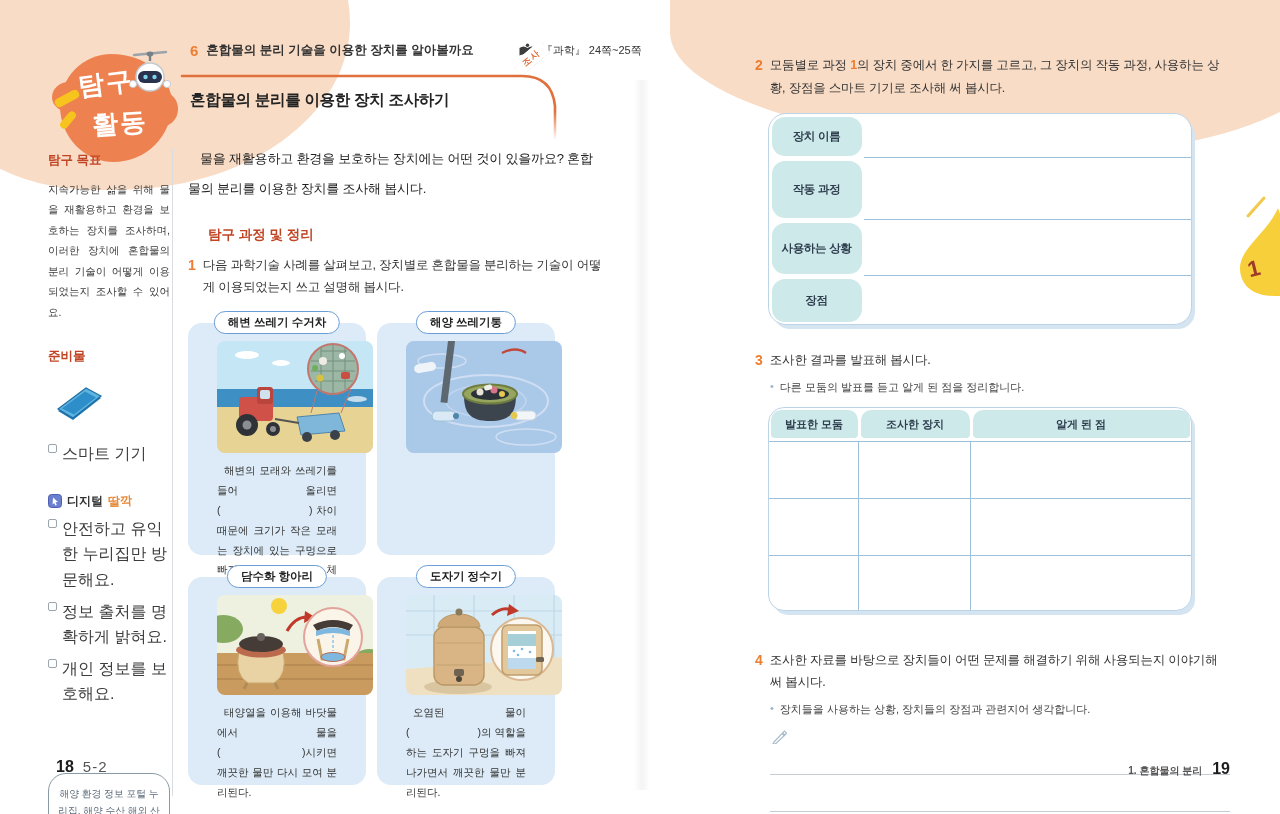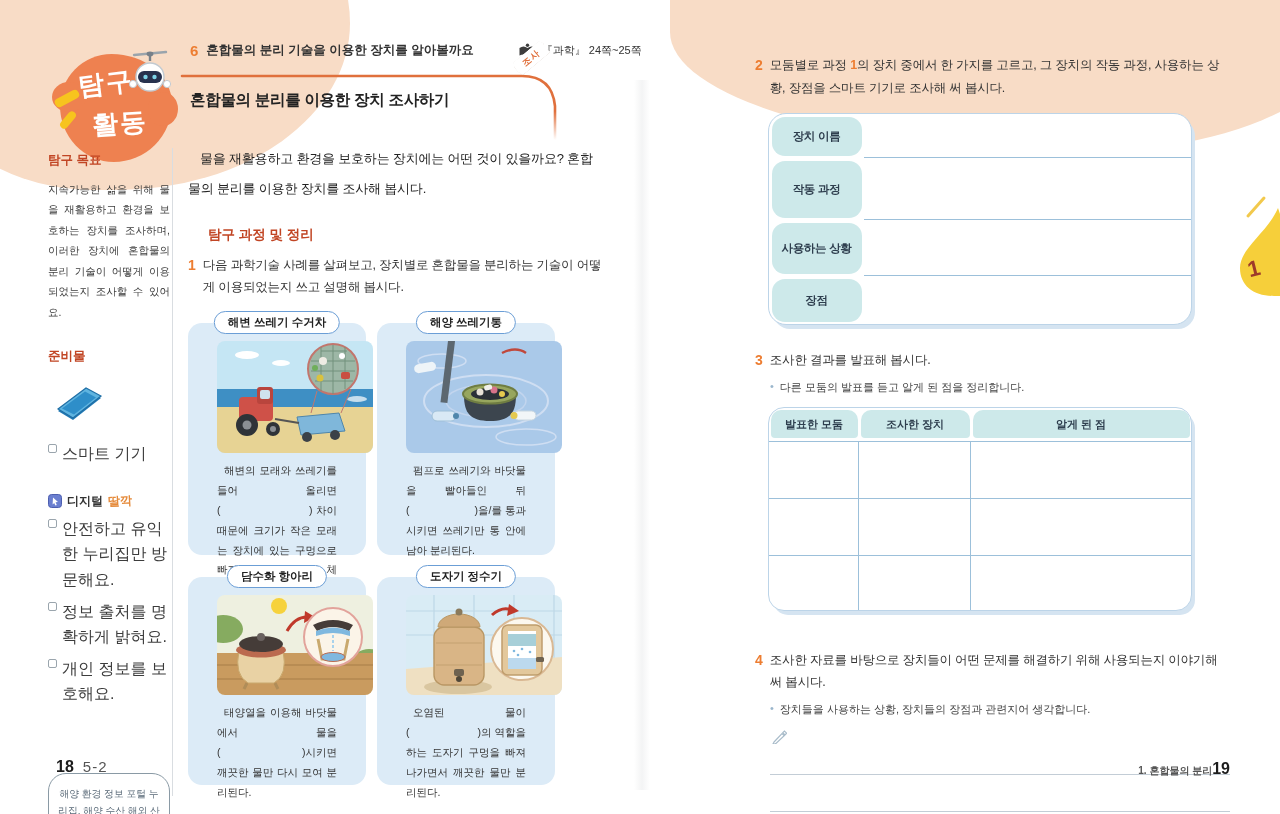--- a/index.html
+++ b/index.html
@@ -103,21 +103,21 @@
   .t3-h { margin:2.5px 1.5px; background:#cde9ea; border-radius:10px 10px 4px 4px; display:flex;
           align-items:center; justify-content:center; font-size:11px; font-weight:bold; color:#2e3e4e; }
   .t3-c { border-top:1px solid #9cc0da; }
   .t3-c.vline { border-right:1px solid #9cc0da; }
 
   .step4-block { margin-top:38px; }
   .pencil { margin:12px 0 0 17px; }
   .wline { margin:26px 0 0 15px; width:460px; border-top:1px solid #c3cdd6; height:0; }
   .wline.second { margin-top:36px; }
 
-  .footer-right { position:absolute; right:50px; top:760px; display:flex; align-items:baseline; }
+  .footer-right { position:absolute; right:50px; top:760px; display:flex; align-items:baseline; gap:10px; }
   .chapter { font-size:10px; font-weight:bold; color:#555; }
 
   .droplet { position:absolute; right:0; top:190px; }
 </style>
 </head>
 <body>
 
 <div class="canvas">
 
   <div class="blob-tl"></div>
@@ -285,21 +285,20 @@
           <circle cx="74" cy="51" r="3.5" fill="#e8e2d8"></circle>
             <circle cx="88" cy="49" r="3.5" fill="#d8738a"></circle>
           <circle cx="96" cy="53" r="3" fill="#e5c94f"></circle>
             <rect x="78" y="44" width="8" height="5" rx="2" fill="#f0f0ea" transform="rotate(-14 82 46)"></rect>
           <rect x="8" y="22" width="22" height="9" rx="4.5" fill="#eef4f8" transform="rotate(-10 19 26)"></rect>
           <rect x="26" y="70" width="24" height="10" rx="5" fill="#d9e9f5" stroke="#9fc0d8"></rect>
           <circle cx="50" cy="75" r="3" fill="#4f86ab"></circle>
           <rect x="108" y="70" width="22" height="9" rx="4.5" fill="#f2f6f8" stroke="#c8d6e0"></rect>
           <circle cx="108" cy="74.5" r="3.5" fill="#e5c94f"></circle>
         </svg>
-        <p class="card-text">펌프로 쓰레기와 바닷물을 빨아들인 뒤 (&nbsp;&nbsp;&nbsp;&nbsp;&nbsp;&nbsp;&nbsp;&nbsp;&nbsp;&nbsp;&nbsp;&nbsp;&nbsp;&nbsp;&nbsp;&nbsp;&nbsp;&nbsp;&nbsp;&nbsp;&nbsp;&nbsp;)을/를 통과시키면 쓰레기만 통 안에 남아 분리된다.</p>
       </div>
 
       <div class="card short">
         <div class="pill">담수화 항아리</div>
         <svg class="card-img" viewBox="0 0 156 100">
           <rect width="156" height="100" fill="#eef0e0"></rect>
           <ellipse cx="6" cy="34" rx="20" ry="14" fill="#86ab60"></ellipse>
           <ellipse cx="152" cy="66" rx="16" ry="12" fill="#86ab60"></ellipse>
           <rect y="58" width="156" height="42" fill="#c99b5f"></rect>
           <path d="M0,70 h156 M0,84 h156" stroke="#a87e48" stroke-width="1.2"></path>

